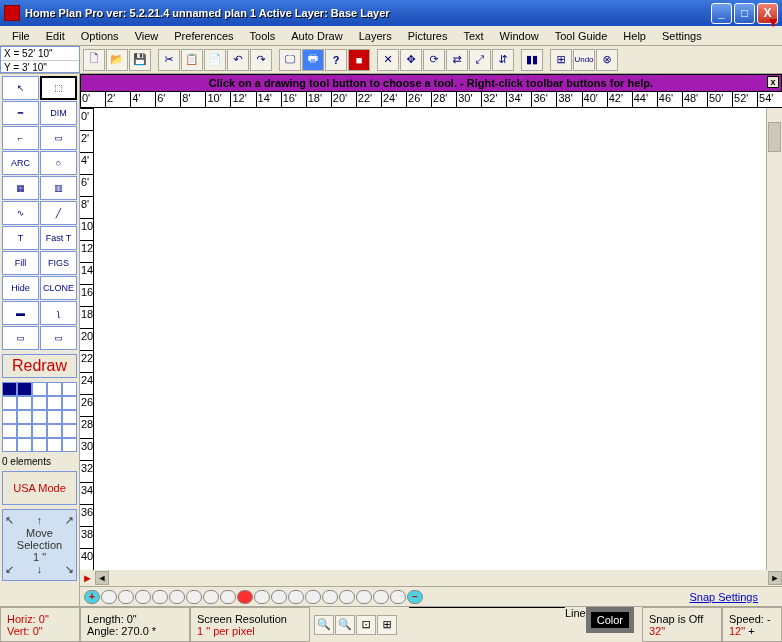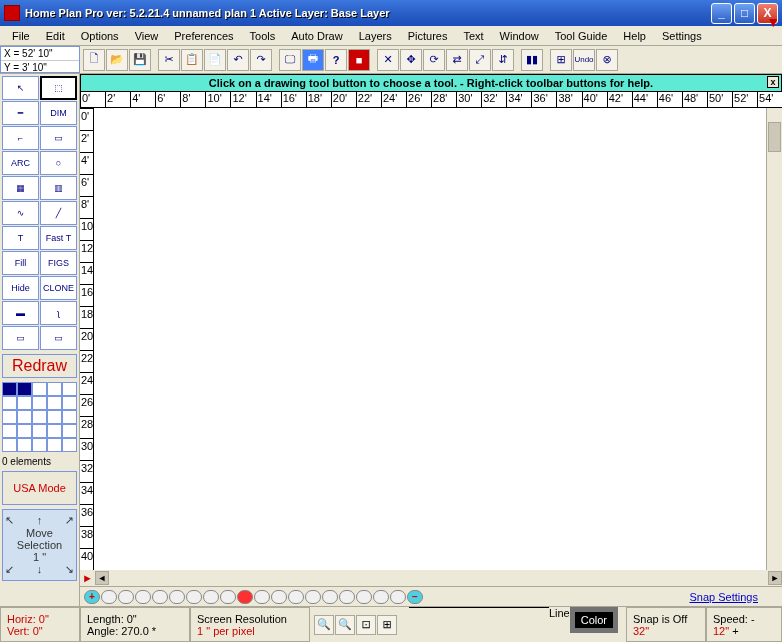--- a/index.html
+++ b/index.html
@@ -28,21 +28,21 @@
 .tool.sel { border:2px solid #000; }
 .redraw { text-align:center; color:#c00; font-size:16px; padding:2px; border:1px solid #7a96df; cursor:pointer; margin:2px; }
 .palette { margin:2px; }
 .palgrid { display:grid; grid-template-columns:repeat(5,1fr); }
 .palcell { height:14px; border:1px solid #7a96df; background:#fff; cursor:pointer; }
 .palcell.dk { background:#000080; }
 .elcount { font-size:10px; padding:2px; }
 .usa { color:#c00; font-size:11px; text-align:center; border:1px solid #7a96df; padding:10px; margin:2px; }
 .movesel { background:#d0e0f0; border:1px solid #7a96df; text-align:center; font-size:10px; padding:4px 2px; margin:2px; color:#333; }
 .canvarea { flex:1; display:flex; flex-direction:column; }
-.hint { background:#5eead4; color:#000; text-align:center; font-weight:bold; font-size:11px; padding:2px; border:1px solid #000; position:relative; }
+.hint { background:#a21caf; color:#000; text-align:center; font-weight:bold; font-size:11px; padding:2px; border:1px solid #000; position:relative; }
 .hint .xbtn { position:absolute; right:2px; top:1px; width:12px; height:12px; border:1px solid #000; background:#ece9d8; font-size:9px; line-height:10px; cursor:pointer; }
 .hruler { height:16px; background:#fff; border-bottom:1px solid #000; display:flex; font-size:9px; color:#000; position:relative; overflow:hidden; }
 .hruler span { flex:1; border-left:1px solid #000; padding-left:1px; }
 .redarrow { position:absolute; right:2px; top:14px; color:#c00; font-size:14px; }
 .canvbody { flex:1; display:flex; }
 .vruler { width:14px; background:#fff; border-right:1px solid #000; display:flex; flex-direction:column; font-size:9px; }
 .vruler span { flex:1; border-top:1px solid #000; padding:1px; }
 .canvas { flex:1; background:#fff; position:relative; }
 .vscroll { width:16px; background:#ece9d8; border-left:1px solid #aca899; position:relative; }
 .vscroll .thumb { position:absolute; top:14px; left:1px; right:1px; height:30px; background:#cdc7b8; border:1px solid #aca899; }
@@ -327,17 +327,17 @@
   </div>
   <div class="linebox">
     <div class="line"></div>
     <span>Line</span>
     <span class="colorbtn">Color</span>
   </div>
   <div class="statcell" style="width:80px">
     <div>Snap is Off</div>
     <div class="r">32"</div>
   </div>
-  <div class="statcell" style="width:76px">
+  <div class="statcell" style="width:60px">
     <div><span>Speed:</span> <span>-</span></div>
     <div><span class="r">12"</span> <span>+</span></div>
   </div>
 </div>
 
 </body></html>

